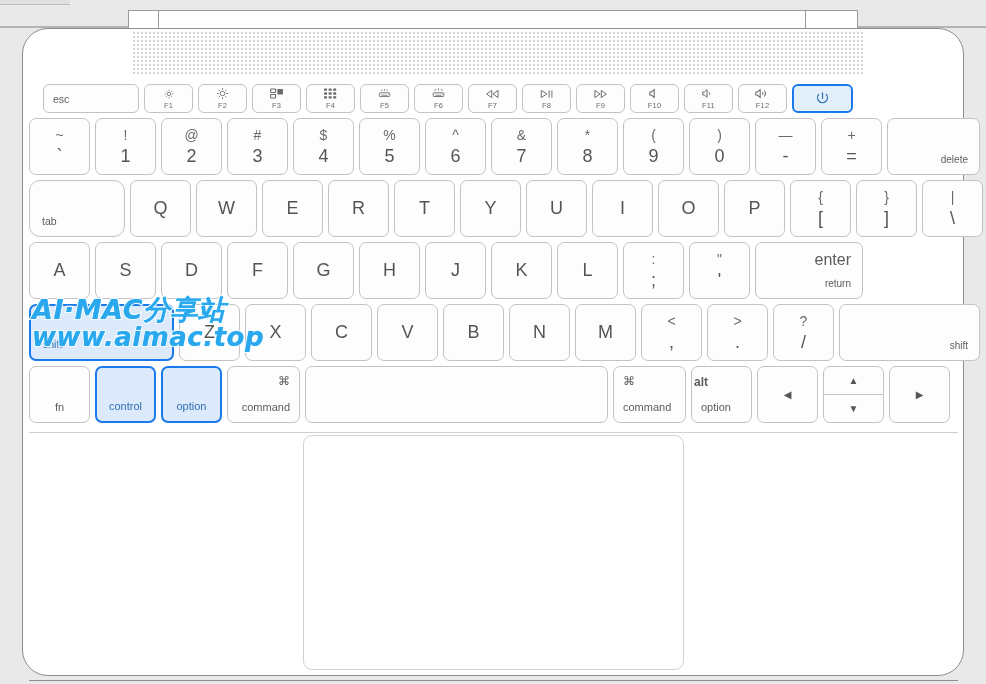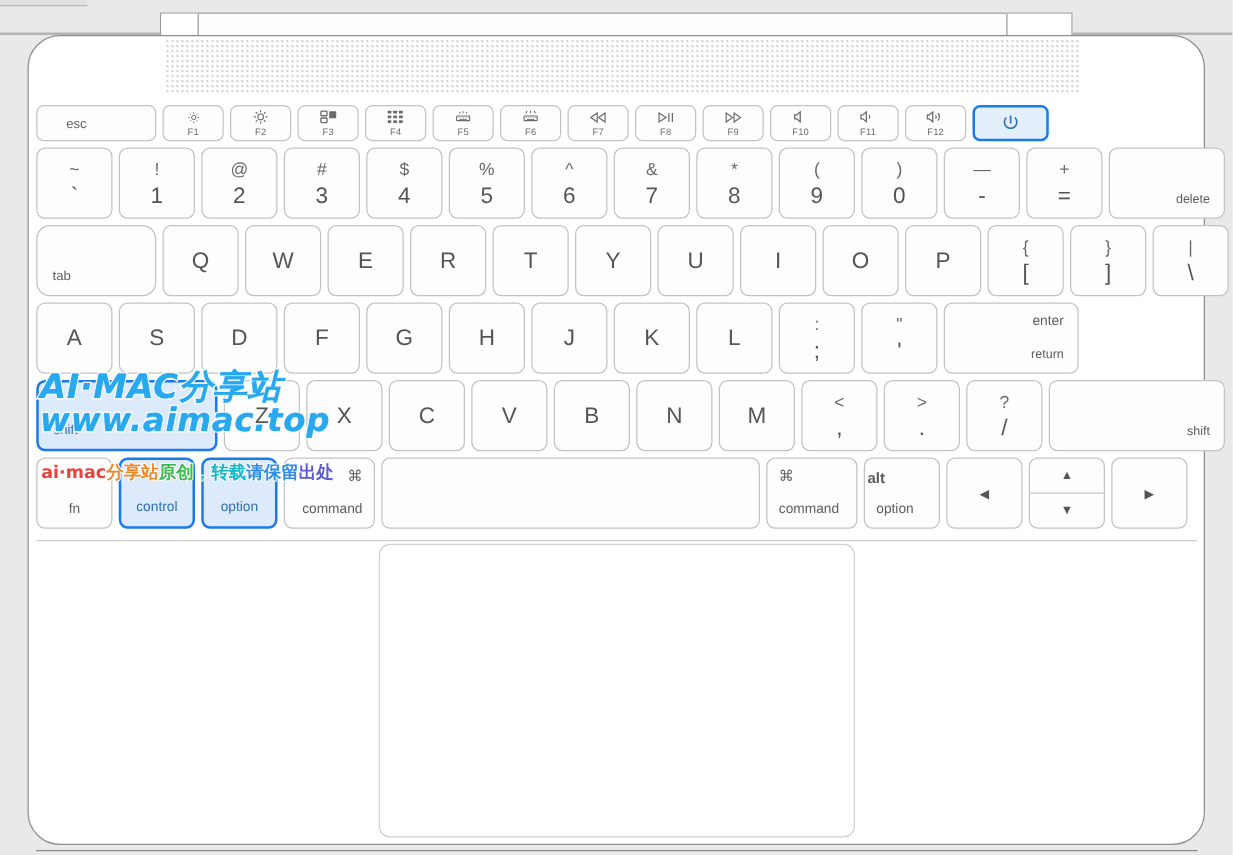--- a/index.html
+++ b/index.html
@@ -67,21 +67,21 @@
     flex: 0 0 auto;
     user-select: none;
   }
 
   
   .row-fn .key { height: 29px; border-radius: 6px; }
   .fnlabel { font-size: 7.5px; letter-spacing: .2px; color: #6b6b6b; line-height: 1; }
   .fn-stack { display: flex; flex-direction: column; align-items: center; gap: 2.5px; }
   .fn-ico { height: 11px; display: flex; align-items: center; justify-content: center; color: #6b6b6b; }
   .fn-ico svg { display: block; }
-  .key-esc { width: 96px; justify-content: flex-start; padding-left: 23px; }
+  .key-esc { width: 96px; justify-content: flex-start; padding-left: 9px; margin-left: 14px; }
   .key-esc .txt { font-size: 10.5px; color: #5d5d5d; }
   .key-f { width: 49px; }
   .key-power {
     width: 61px;
     background: #e3f0fc;
     border: 2.4px solid #1a7aeb;
     border-radius: 7px;
   }
   .key-power svg { color: #2f6fb5; }
 
@@ -90,21 +90,21 @@
   .row-b .key { height: 57px; }
 
   .kw-1 { width: 61px; }
   .dual { display: flex; flex-direction: column; align-items: center; justify-content: center; gap: 5px; }
   .dual .up { font-size: 14px; color: #6a6a6a; line-height: 1; }
   .dual .lo { font-size: 18px; color: #555; line-height: 1; }
   .single { font-size: 18px; color: #555; }
 
   .corner-br { position: absolute; right: 11px; bottom: 9px; font-size: 10px; color: #5d5d5d; }
   .corner-bl { position: absolute; left: 12px; bottom: 9px; font-size: 10.5px; color: #5d5d5d; }
-  .corner-tr { position: absolute; right: 11px; top: 8px; font-size: 11px; color: #5d5d5d; }
+  .corner-tr { position: absolute; right: 11px; top: 8px; font-size: 16px; color: #5d5d5d; }
   .capsdot { position: absolute; left: 13px; top: 10px; width: 4px; height: 4px;
              border-radius: 50%; background: #8d8d8d; }
 
   .key-delete { width: 93px; }
   .key-tab { width: 96px; border-radius: 11px; }
   .key-caps { width: 110px; }
   .key-return { width: 108px; }
   .key-shift-l { width: 145px; }
   .key-shift-r { width: 141px; }
   .key-fn { width: 61px; }
@@ -640,17 +640,14 @@
 
   <div class="palm-line"></div>
   <div class="trackpad"></div>
   <div class="base-bottom-line"></div>
 
   <div class="wm wm-main">
     <div class="l1">AI·MAC分享站</div>
     <div class="l2">www.aimac.top</div>
   </div>
 
-  <div class="wm wm-sub">
-    <span class="ws1">ai·mac</span><span class="ws2">分享站</span><span class="ws3">原创</span><span class="ws4">，转载</span><span class="ws5">请保留</span><span class="ws6">出处</span>
-  </div>
 
 </div>
 
 </body></html>

